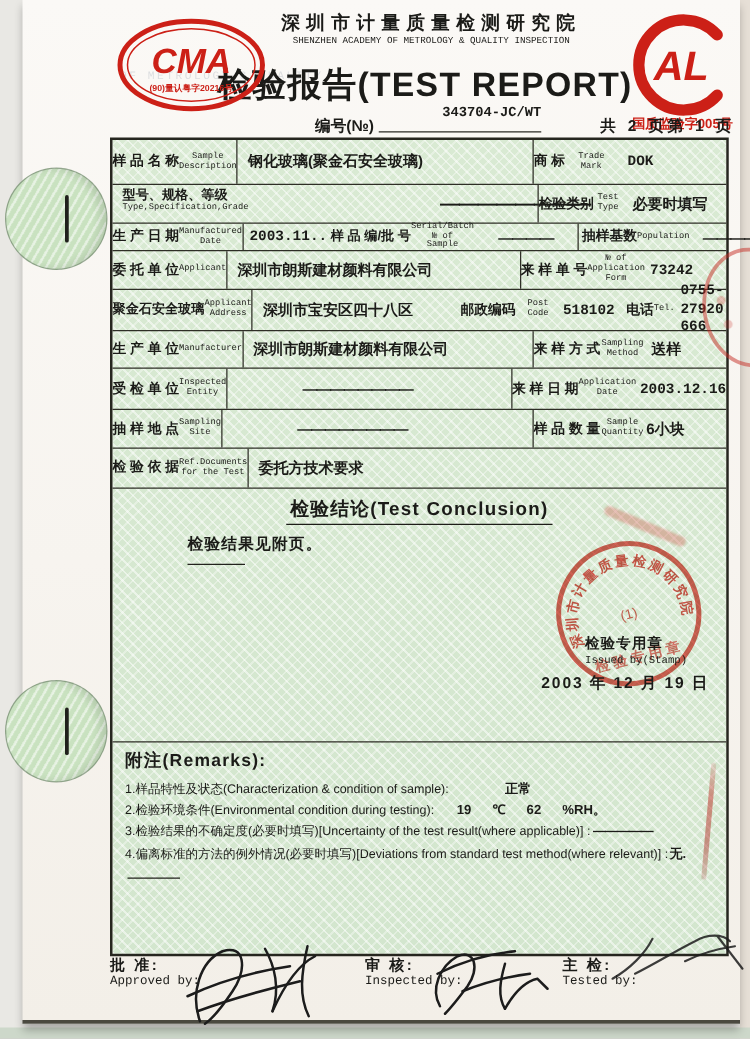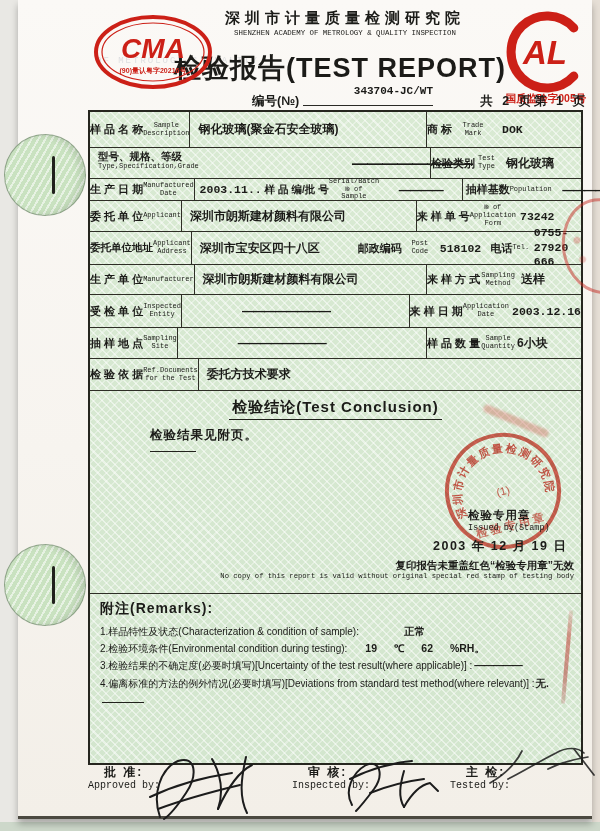--- a/index.html
+++ b/index.html
@@ -90,21 +90,21 @@
   .remarks { flex:1 1 auto; padding:6px 10px 0 10px; }
   .r-title { font-size:14px; font-weight:bold; letter-spacing:1px; margin-bottom:5px; }
   .r-item { font-size:10px; line-height:1.62; white-space:nowrap; }
   .r-val { font-weight:bold; font-size:10.5px; }
   .r-val.v1 { margin-left:45px; } .r-val.v2 { margin-left:18px; word-spacing:14px; }
   .r-val.v3 { margin-left:2px; letter-spacing:-1px; } .r-val.v4 { margin-left:1px; }
   .r-dash { margin-top:10px; margin-left:2px; width:42px; border-top:1.5px solid #22221d; }
 
   
   .sigblk { position:absolute; top:766px; line-height:1.15; }
-  .sig-cn { font-size:12px; font-weight:bold; letter-spacing:2px; margin-left:16px; }
+  .sig-cn { font-size:12px; font-weight:bold; letter-spacing:2px; margin-left:0; }
   .sig-en { font-size:10px; font-family:"Liberation Mono","DejaVu Sans Mono",monospace; }
   .b1 { left:88px; } .b2 { left:292px; } .b3 { left:450px; }
   .sigs { position:absolute; left:0; top:735px; width:600px; height:96px; }
 
   
   .edge-stamp { position:absolute; left:562px; top:198px; width:78px; height:96px;
                 border:3px solid rgba(198,44,36,.50); border-radius:50%;
                 transform:rotate(-8deg);
                 background:radial-gradient(circle at 18% 40%, rgba(198,44,36,.28) 0 3px, transparent 4px),
                            radial-gradient(circle at 22% 62%, rgba(198,44,36,.25) 0 3px, transparent 4px); }
@@ -170,21 +170,21 @@
     <div class="trow" style="height:31px">
       <div class="cell r2cell">
         <div class="cn" style="font-size:10.5px">型号、规格、等级</div>
         <div class="en">Type,Specification,Grade</div>
         <div class="r2dash dash">————————</div>
       </div>
       <div class="cell lbl rlbl" style="flex:0 0 68px">
         <div class="cn">检验类别</div>
         <div class="en">Test Type</div>
       </div>
-      <div class="cell val" style="flex:0 0 87px">钢化玻璃</div>
+      <div class="cell val" style="flex:0 0 87px">必要时填写</div>
     </div>
 
     <div class="trow" style="height:22px">
       <div class="cell lbl">
         <div class="cn">生 产 日 期</div>
         <div class="en">Manufactured
 Date</div>
       </div>
       <div class="cell val latin" style="flex:0 0 70px; padding-left:5px">2003.11..</div>
       <div class="cell lbl mlbl" style="flex:0 0 105px">
@@ -209,21 +209,21 @@
       <div class="cell lbl rlbl" style="flex:0 0 90px">
         <div class="cn">来 样 单 号</div>
         <div class="en">№ of Application
 Form</div>
       </div>
       <div class="cell val latin" style="flex:0 0 65px; padding-left:4px">73242</div>
     </div>
 
     <div class="trow" style="height:33px">
       <div class="cell lbl">
-        <div class="cn" style="font-size:10.5px">委托单位地址</div>
+        <div class="cn" style="font-size:10.5px">聚金石安全玻璃</div>
         <div class="en">Applicant
 Address</div>
       </div>
       <div class="cell val" style="flex:0 0 166px">深圳市宝安区四十八区</div>
       <div class="cell lbl mlbl" style="flex:0 0 80px">
         <div class="cn">邮政编码</div>
         <div class="en">Post Code</div>
       </div>
       <div class="cell val latin" style="flex:0 0 52px; padding-left:2px">518102</div>
       <div class="cell lbl mlbl" style="flex:0 0 40px">
@@ -303,24 +303,20 @@
           <text x="62" y="101" text-anchor="middle" font-size="11.5" font-weight="bold" fill="#d5392c" letter-spacing="3" opacity="0.75">检验专用章</text>
         </svg>
       </div>
 
       <div class="stamp-print">
         <div class="sp-cn">检验专用章</div>
         <div class="sp-en">Issued by(Stamp)</div>
       </div>
       <div class="c-date">2003 年 12 月 19 日</div>
 
-      <div class="c-note">
-        <div class="cn-note">复印报告未重盖红色“检验专用章”无效</div>
-        <div class="en-note">No copy of this report is valid without original special red stamp of testing body</div>
-      </div>
     </div>
 
     <div class="remarks">
       <div class="r-title">附注(Remarks):</div>
       <div class="r-item">
         <span>1.样品特性及状态(Characterization &amp; condition of sample):</span><span class="r-val v1">正常</span>
       </div>
       <div class="r-item">
         <span>2.检验环境条件(Environmental condition during testing):</span><span class="r-val v2">19 ℃ 62 %RH。</span>
       </div>

